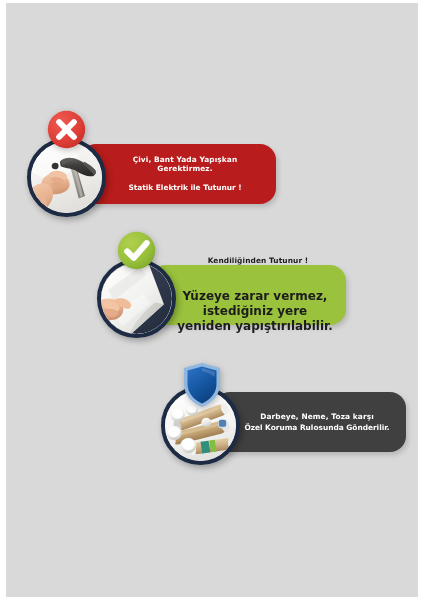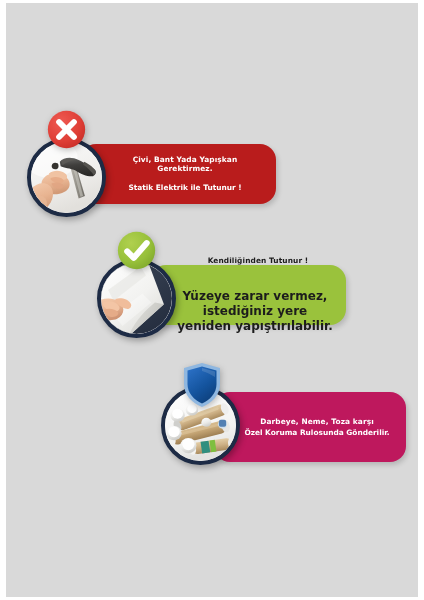--- a/index.html
+++ b/index.html
@@ -142,22 +142,22 @@
     top: 230px;
     width: 41px;
     height: 41px;
   }
 
   
   #feature-3 .banner {
     left: 214px;
     top: 392px;
     width: 192px;
-    height: 70px;
-    background: #be185d;
+    height: 60px;
+    background: #404040;
     padding: 6px 10px 6px 24px;
   }
   #feature-3 .line-main { font-size: 7.4px; }
   #feature-3 .line-sub  { font-size: 7.4px; margin-top: 2px; }
   #feature-3 .photo {
     left: 161px;
     top: 386px;
     width: 79px;
     height: 79px;
   }

